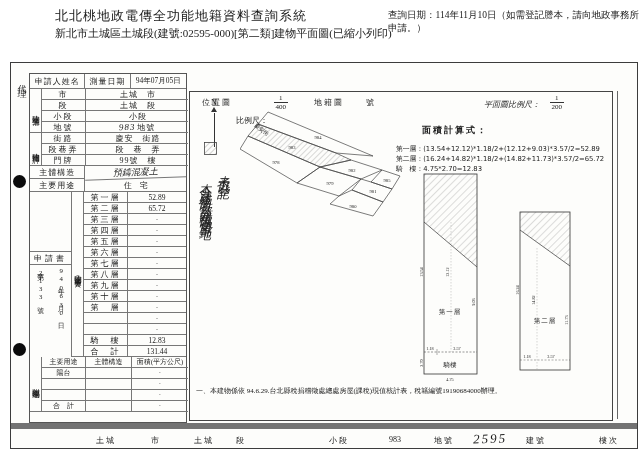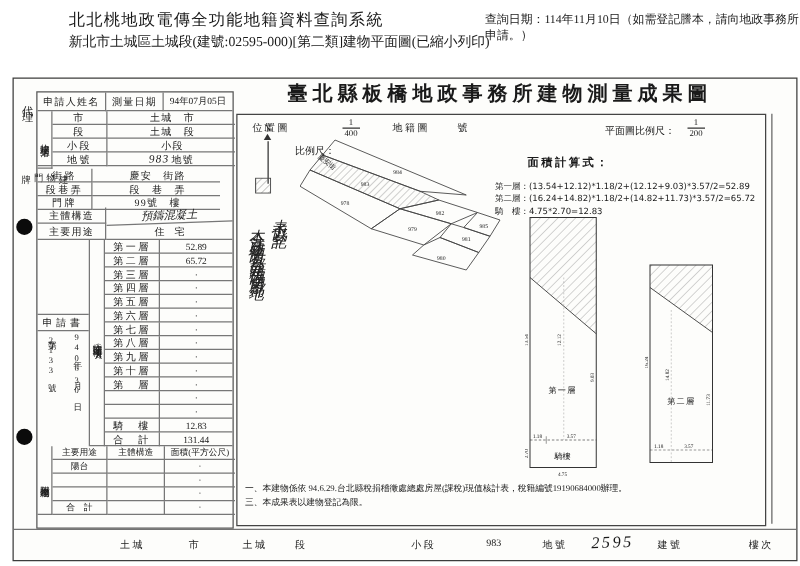--- a/index.html
+++ b/index.html
@@ -20,21 +20,21 @@
   #form *{box-sizing:border-box;}
   .fr{display:flex;}
   .c{border-right:1px solid #777;border-bottom:1px solid #777;display:flex;align-items:center;justify-content:center;overflow:hidden;white-space:nowrap;}
   .ec{border-right:none;}
   .vlab{writing-mode:vertical-rl;text-orientation:upright;letter-spacing:1px;font-size:7.5px;
         display:flex;align-items:center;justify-content:center;border-right:1px solid #777;border-bottom:1px solid #777;}
   .hand{font-style:italic;transform:rotate(-2deg);font-size:9px;}
   
   .rowA{height:15px;} .a1{width:56px;letter-spacing:1px;} .a2{width:46px;letter-spacing:1px;} .a3{width:56px;font-size:7.5px;}
   
-  .secB{display:flex;height:44px;} .secC{display:flex;height:33px;flex-direction:column;}
+  .secB{display:flex;height:44px;} .secC{display:flex;height:33px;}
   .bv{width:12px;height:100%;}
   .brows{width:146px;display:flex;flex-direction:column;}
   .lrow{display:flex;height:11px;}
   .llab{width:44px;letter-spacing:2px;} .lval{width:102px;letter-spacing:1px;justify-content:center;}
   .lval .hand{margin-right:2px;}
   
   .rowD{height:13px;} .rowE{height:13px;} .rowF{height:12px;}
   .d1{width:56px;letter-spacing:1px;} .d2{width:102px;}
   
   .secG{display:flex;height:165px;}
@@ -51,21 +51,21 @@
   
   .secH{display:flex;height:55px;}
   .hv{width:12px;height:100%;}
   .hrows{width:146px;display:flex;flex-direction:column;}
   .arow{display:flex;height:11px;}
   .acell{font-size:7px;letter-spacing:0;}
   .arow .acell:nth-child(1){width:44px;}
   .arow .acell:nth-child(2){width:46px;}
   .arow .acell:nth-child(3){width:56px;border-right:none;}
   
-  #fstrip{left:0;top:360px;width:626px;height:25px;border-top:1px solid #737373;font-size:8px;}
+  #fstrip{left:0;top:360px;width:626px;height:25px;border-top:6px solid #737373;font-size:8px;}
   #fstrip span{position:absolute;top:6px;letter-spacing:2px;}
   .f1{left:85px;} .f2{left:140px;} .f3{left:183px;} .f4{left:225px;} .f5{left:318px;}
   .f6{left:378px;letter-spacing:0 !important;} .f7{left:423px;} .f8{left:462px;top:2px !important;font-size:13px;}
   .f9{left:515px;} .f10{left:588px;}
   
   #cbox{left:178px;top:28px;width:422px;height:328px;border:1px solid #444;}
   #dbl{left:606px;top:28px;width:0;height:328px;border-left:1px solid #666;}
   .lbl{position:absolute;font-size:8px;letter-spacing:2px;}
   .frac{position:absolute;display:inline-flex;flex-direction:column;align-items:center;font-size:7px;line-height:8px;}
   .frac .num{border-bottom:1px solid #333;padding:0 5px;}
@@ -89,21 +89,20 @@
 <div class="abs" id="sys-title">北北桃地政電傳全功能地籍資料查詢系統</div>
 <div class="abs" id="query-date">查詢日期：114年11月10日（如需登記謄本，請向地政事務所申請。）</div>
 <div class="abs" id="doc-subtitle">新北市土城區土城段(建號:02595-000)[第二類]建物平面圖(已縮小列印)</div>
 
 <div class="abs" id="doc">
 
   <div class="abs" id="agent">代理</div>
   <div class="abs dot" id="dot1"></div>
   <div class="abs dot" id="dot2"></div>
 
-  <div class="abs" id="doc-title">臺北縣板橋地政事務所建物測量成果圖</div>
 
   <div class="abs" id="form">
     <div class="fr rowA">
       <div class="c a1">申請人姓名</div>
       <div class="c a2">測量日期</div>
       <div class="c a3 ec">94年07月05日</div>
     </div>
 
     <div class="secB">
       <div class="vlab bv">建物坐落</div>
@@ -293,21 +292,21 @@
   <div class="abs" id="cbox">
 
     <span class="lbl" style="left:12px;top:5px;">位置圖</span>
     <span class="lbl" style="left:46px;top:23px;letter-spacing:0;">比例尺：</span>
     <span class="frac" style="left:84px;top:2px;">
       <span class="num">1</span>
         <span>400</span>
     </span>
     <span class="lbl" style="left:124px;top:5px;">地籍圖</span>
     <span class="lbl" style="left:176px;top:5px;">號</span>
-    <span class="lbl" style="left:294px;top:7px;letter-spacing:0;">平面圖比例尺：</span>
+    <span class="lbl" style="left:294px;top:7px;letter-spacing:0;font-style:italic;">平面圖比例尺：</span>
     <span class="frac" style="left:360px;top:2px;">
       <span class="num">1</span>
         <span>200</span>
     </span>
     <span class="lbl" id="calc-title" style="left:232px;top:32px;text-align:center;">面積計算式：</span>
 
     <div id="formulas">
         <div>第一層：(13.54+12.12)*1.18/2+(12.12+9.03)*3.57/2=52.89</div>
         <div>第二層：(16.24+14.82)*1.18/2+(14.82+11.73)*3.57/2=65.72</div>
         <div>騎　樓：4.75*2.70=12.83</div>
@@ -399,21 +398,20 @@
         <text transform="rotate(-90 2.5 80)" x="2.5" y="80">16.24</text>
         <text transform="rotate(-90 19 90)" x="19" y="90">14.82</text>
         <text transform="rotate(-90 52 110)" x="52" y="110">11.73</text>
         <text x="11" y="148">1.18</text>
         <text x="35" y="148">3.57</text>
       </g>
     </svg>
 
     <div id="notes">
         <div>一、本建物係依 94.6.29.台北縣稅捐稽徵處總處房屋(課稅)現值核計表，稅籍編號19190684000辦理。</div>
-        <div>三、本成果表以建物登記為限。</div>
       </div>
   </div>
 
   <div class="abs" id="dbl"></div>
 
   <div class="abs" id="fstrip">
     <span class="f1">土城</span>
     <span class="f2">市</span>
     <span class="f3">土城</span>
     <span class="f4">段</span>

